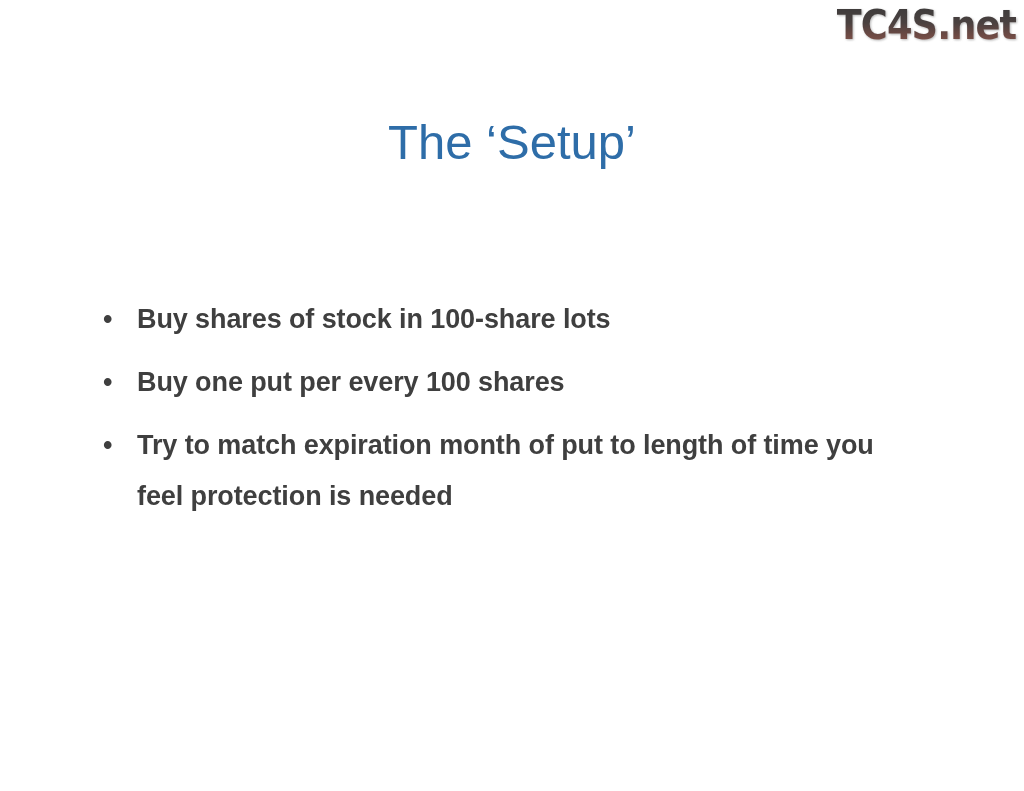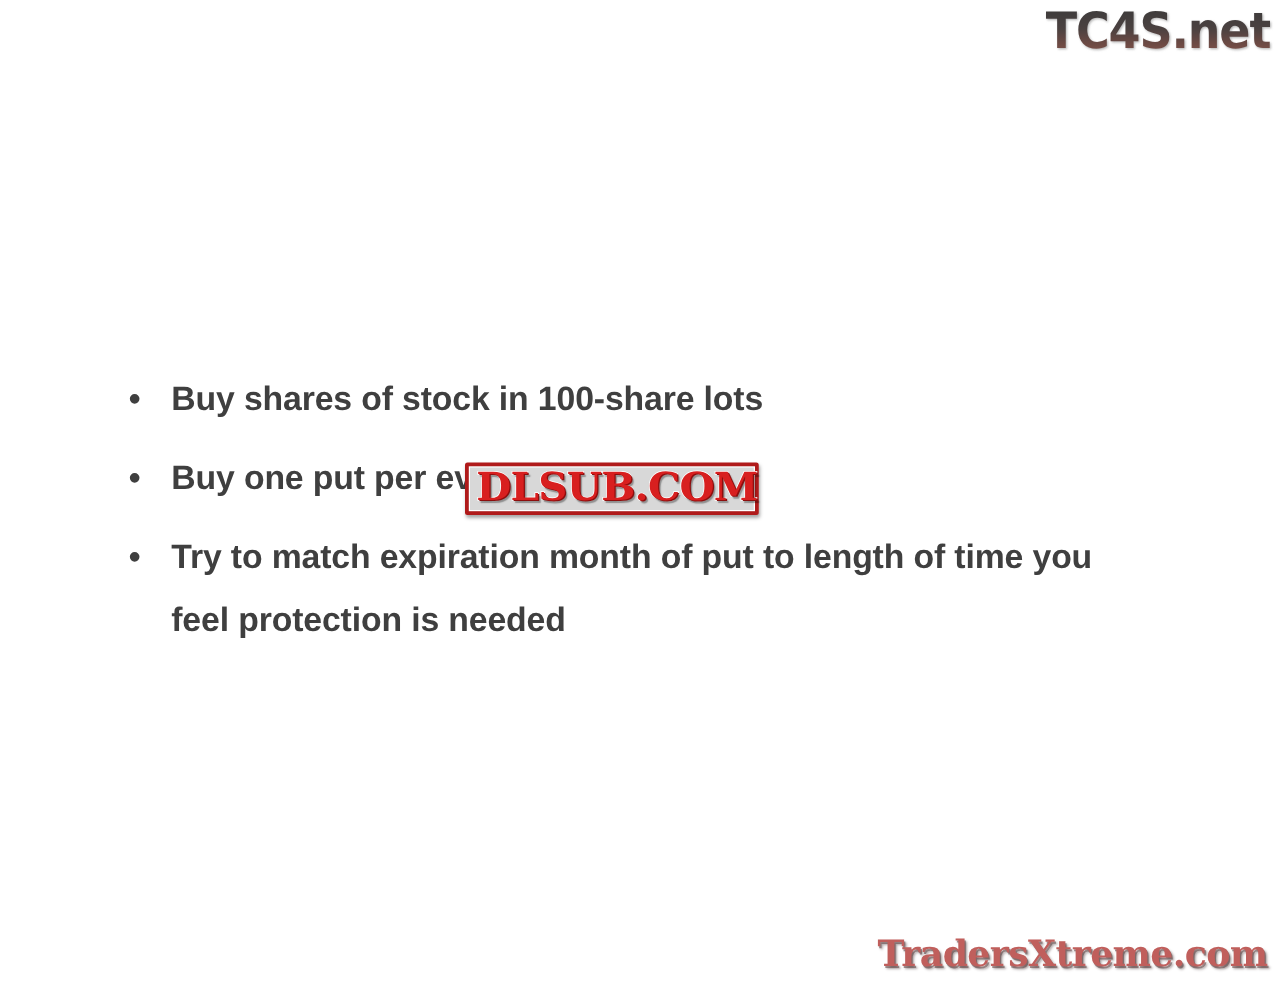--- a/index.html
+++ b/index.html
@@ -144,35 +144,32 @@
        2px 2px 2px rgba(60,40,40,0.45);
   }
 </style>
 </head>
 <body>
 
 <div class="slide">
 
   <div class="brand-top">TC4S.net</div>
 
+  <div class="slide-title">The ‘Setup’</div>
 
   <ul class="body-list">
     <li class="bullet-row">
       <span class="bullet-dot">•</span>
       <span class="bullet-text">Buy shares of stock in 100-share lots</span>
     </li>
     <li class="bullet-row">
       <span class="bullet-dot">•</span>
       <span class="bullet-text">Buy one put per every 100 shares</span>
     </li>
     <li class="bullet-row">
       <span class="bullet-dot">•</span>
       <span class="bullet-text">Try to match expiration month of put to length of time you feel protection is needed</span>
     </li>
   </ul>
 
-  <div class="watermark">
-    <span class="watermark-text">DLSUB.COM</span>
-  </div>
 
-  <div class="brand-bottom">TradersXtreme.com</div>
 
 </div>
 
 </body></html>

